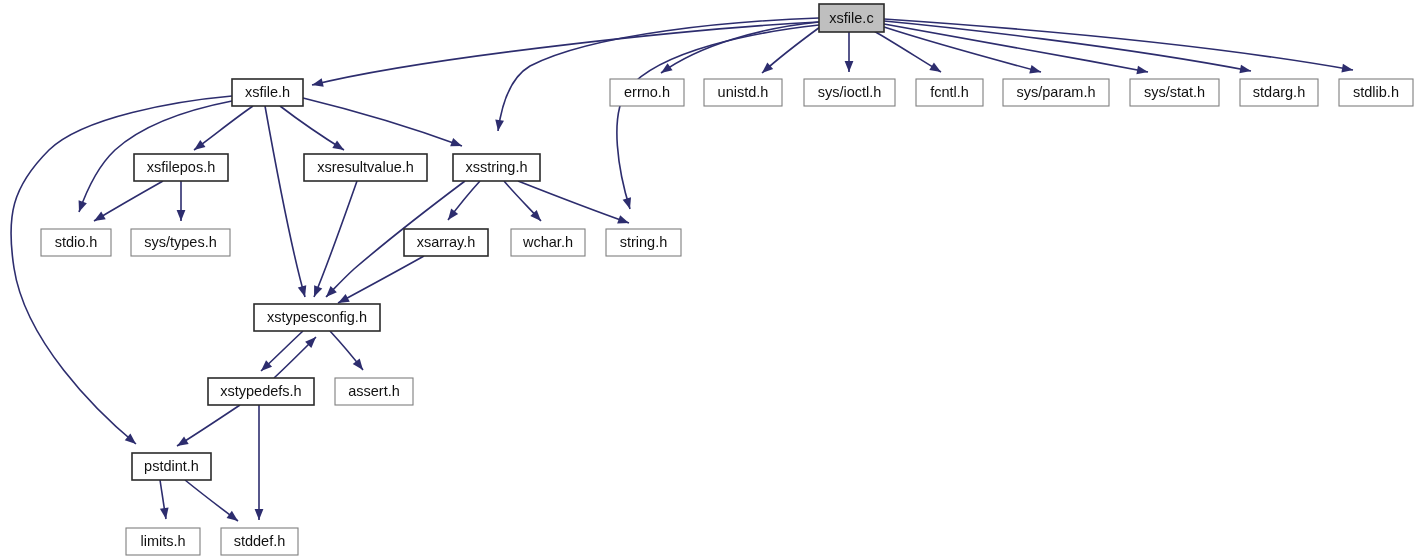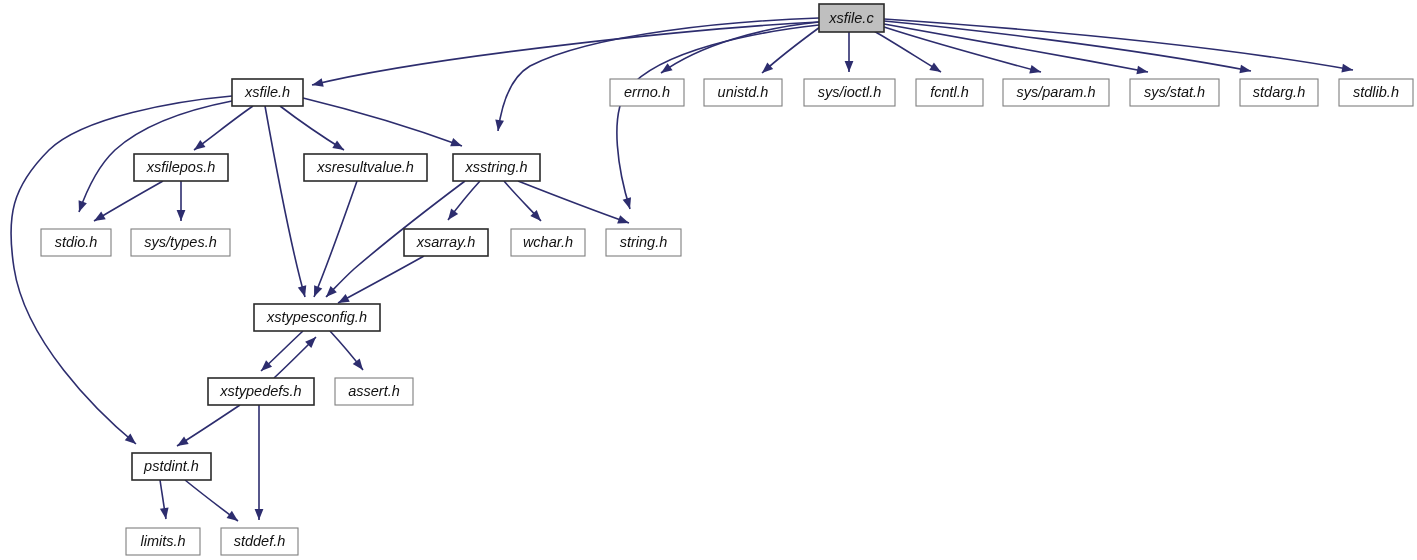--- a/index.html
+++ b/index.html
@@ -11,21 +11,20 @@
   body {
     width: 1417px;
     height: 560px;
     overflow: hidden;
     font-family: "Liberation Sans", sans-serif;
   }
   #graph-root {
     position: relative;
     width: 1417px;
     height: 424px;
-    font-style: italic;
   }
   svg#depgraph {
     display: block;
     width: 1417px;
     height: 560px;
   }
   .edge-path {
     fill: none;
     stroke: #2d2d6e;
     stroke-width: 1.6;

